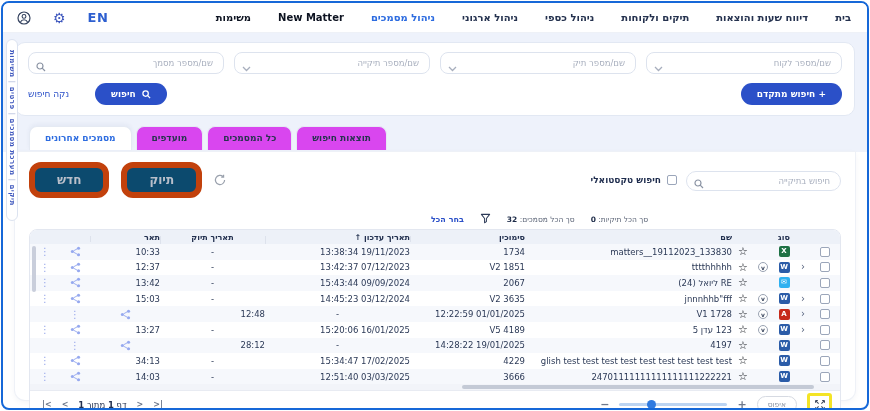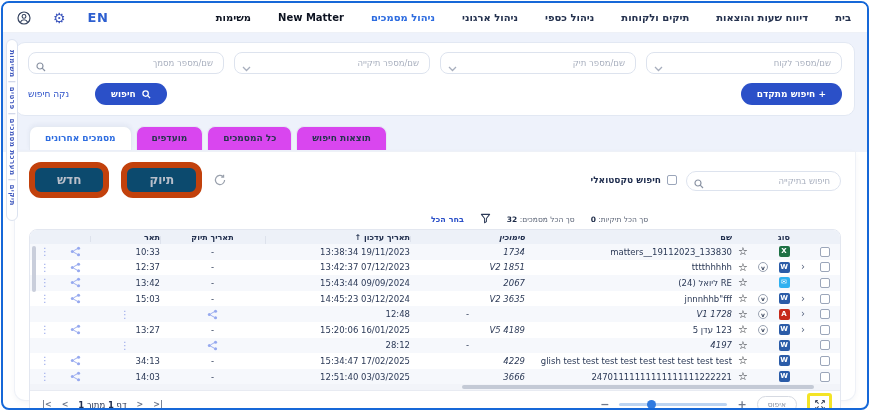--- a/index.html
+++ b/index.html
@@ -64,21 +64,21 @@
 
   
   .table-box{border:1px solid #e3e7f0;border-radius:8px;overflow:hidden;position:relative;}
   .grid{direction:rtl;}
   .trow{display:grid;grid-template-columns:30px 14px 24px 18px 22px minmax(0,1fr) 115px 145px 105px 70px 30px 30px;align-items:center;height:15.6px;font-size:8.5px;color:#2b3956;}
   .thead{background:#edf1f8;height:14px;font-size:8px;font-weight:bold;color:#22304f;}
   .thead .hc{position:relative;}
   .thead .hsep::before{content:"";position:absolute;left:0;top:3px;height:8px;border-left:1px solid #dde2ec;}
   .grid .trow:nth-child(odd):not(.thead){background:#fff;}
   .grid .trow:nth-child(even){background:#f6f8fc;}
-  .c-right{text-align:right;overflow:hidden;white-space:nowrap;font-style:italic;}
+  .c-right{text-align:right;overflow:hidden;white-space:nowrap;}
   .c-center{text-align:center;}
   .c-name{text-align:right;overflow:hidden;white-space:nowrap;padding-left:8px;}
   .c-created{text-align:right;padding-left:22px;overflow:hidden;white-space:nowrap;}
   .c-upd{padding-left:4px;text-align:right;}
   .rowchk{display:flex;justify-content:center;}
   .typebox{width:11px;height:11px;border-radius:2px;color:#fff;font-size:7px;font-weight:bold;display:flex;align-items:center;justify-content:center;margin:0 auto;line-height:1;}
   .vver{width:10px;height:10px;border:1px solid #9aa3b2;border-radius:50%;color:#3c485f;font-size:6px;font-weight:bold;display:flex;align-items:center;justify-content:center;margin:0 auto;background:#fff;}
   .star{font-size:11px;color:#14181f;text-align:center;cursor:pointer;line-height:1;}
   .chev{font-size:10px;color:#55627d;text-align:center;cursor:pointer;line-height:1;}
   .share{display:flex;justify-content:center;cursor:pointer;}
@@ -347,20 +347,21 @@
               </div>
               <div class="chev">‹</div>
               <div>
                 <span class="typebox" style="background:#c62a1a">A</span>
               </div>
               <div>
                 <span class="vver">v</span>
               </div>
               <div class="star">☆</div>
               <div class="c-right">V1 1728</div>
+              <div class="c-upd">01/01/2025 12:22:59</div>
               <div class="c-center">-</div>
               <div class="c-created">12:48</div>
               <div class="share">
                 <svg width="11" height="11" viewBox="0 0 12 12">
                   <circle cx="9.3" cy="2.4" r="1.7" fill="#96a9ef"></circle>
                   <circle cx="2.6" cy="6" r="1.7" fill="#96a9ef"></circle>
                   <circle cx="9.3" cy="9.6" r="1.7" fill="#96a9ef"></circle>
                   <line x1="4" y1="5.2" x2="8" y2="3" stroke="#96a9ef" stroke-width="1"></line>
                   <line x1="4" y1="6.8" x2="8" y2="9" stroke="#96a9ef" stroke-width="1"></line>
                 </svg>
@@ -399,20 +400,21 @@
               <div class="rowchk">
                 <span class="chk"></span>
               </div>
               <div class="chev"></div>
               <div>
                 <span class="typebox" style="background:#2b5ca8">W</span>
               </div>
               <div></div>
               <div class="star">☆</div>
               <div class="c-right">4197</div>
+              <div class="c-upd">19/01/2025 14:28:22</div>
               <div class="c-center">-</div>
               <div class="c-created">28:12</div>
               <div class="share">
                 <svg width="11" height="11" viewBox="0 0 12 12">
                   <circle cx="9.3" cy="2.4" r="1.7" fill="#96a9ef"></circle>
                   <circle cx="2.6" cy="6" r="1.7" fill="#96a9ef"></circle>
                   <circle cx="9.3" cy="9.6" r="1.7" fill="#96a9ef"></circle>
                   <line x1="4" y1="5.2" x2="8" y2="3" stroke="#96a9ef" stroke-width="1"></line>
                   <line x1="4" y1="6.8" x2="8" y2="9" stroke="#96a9ef" stroke-width="1"></line>
                 </svg>

